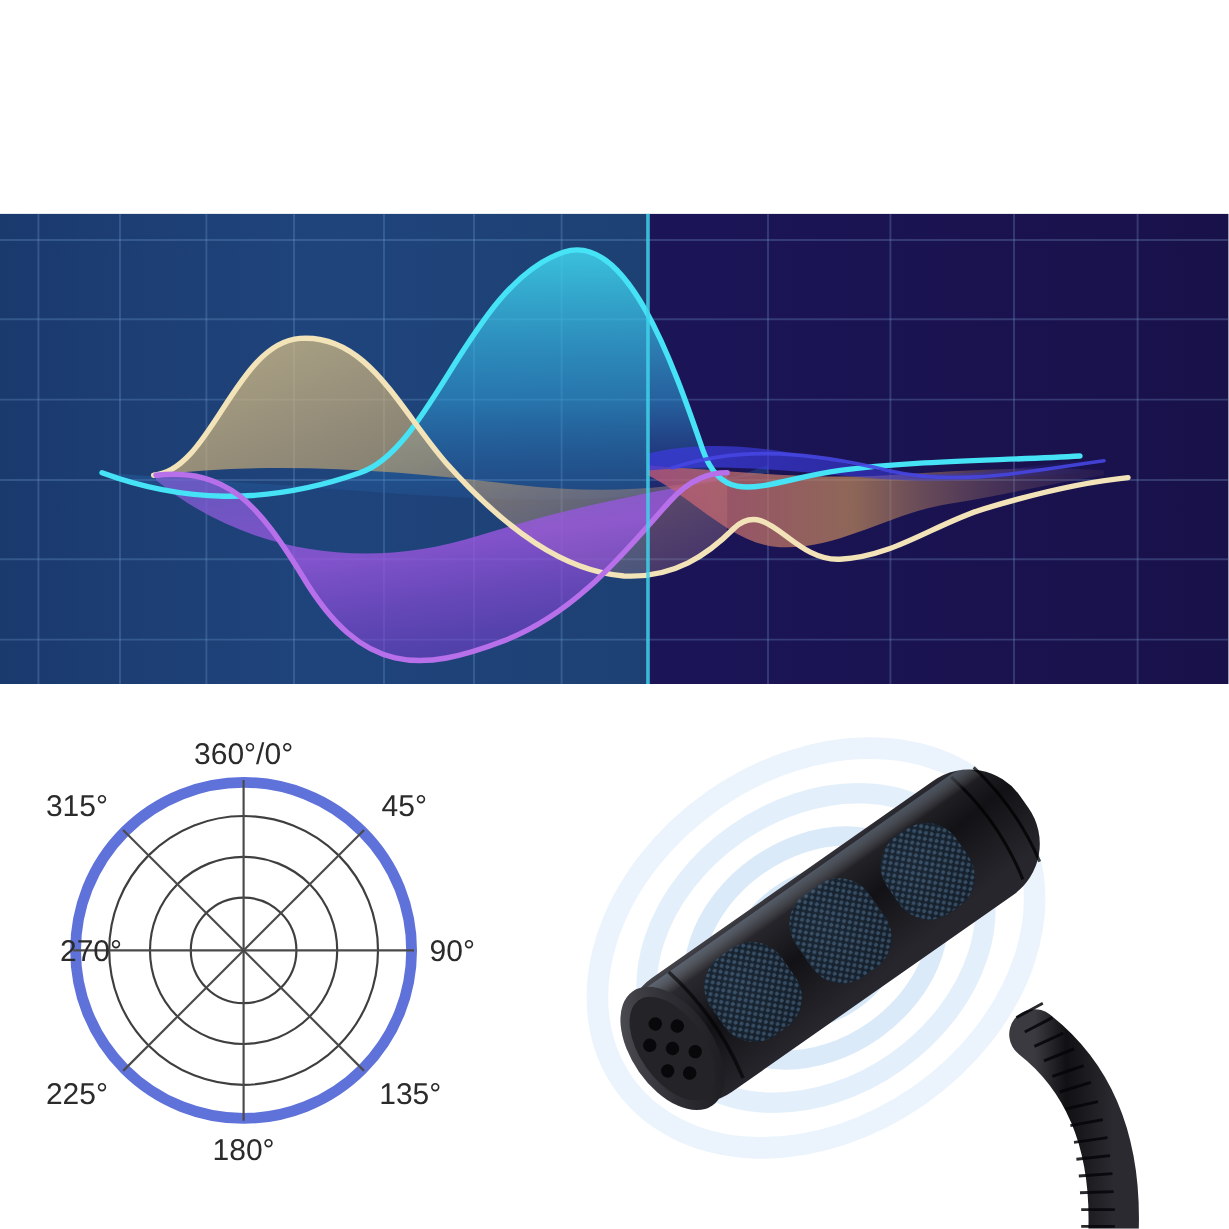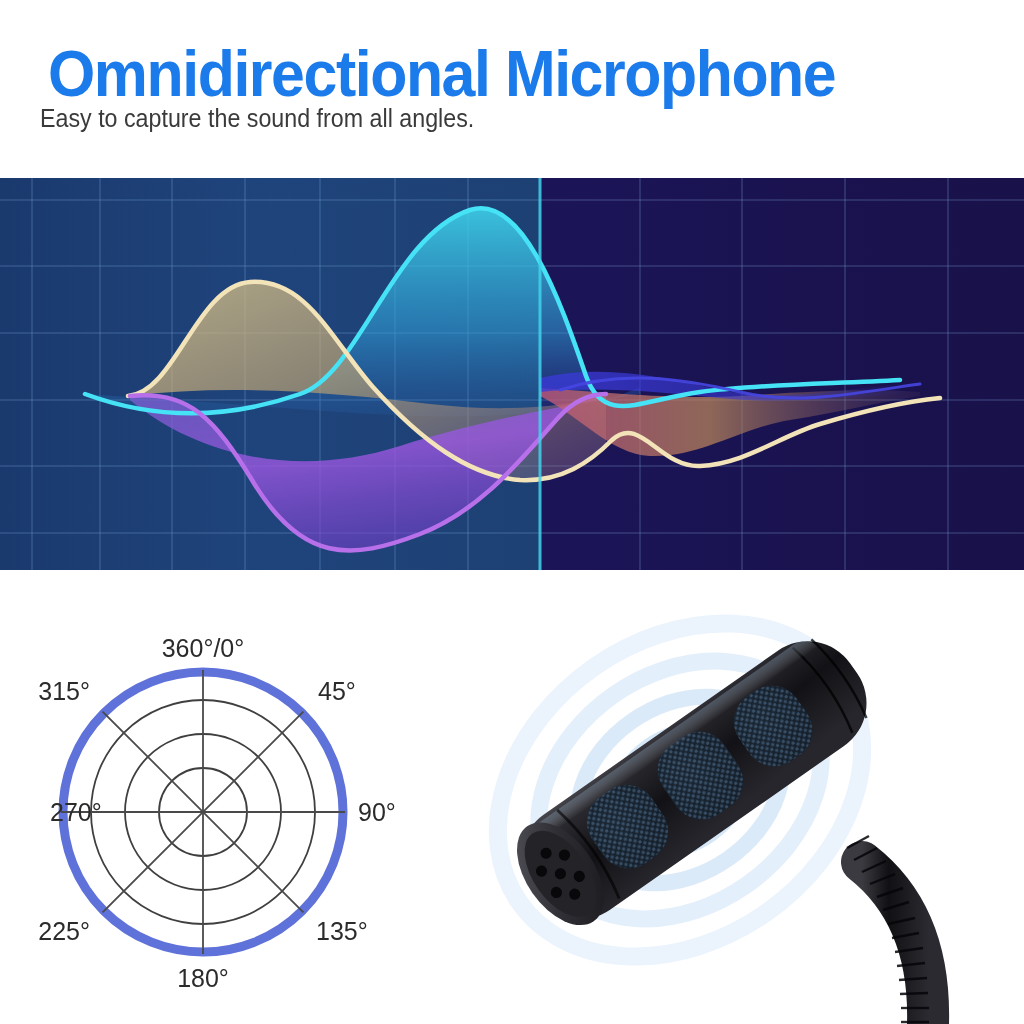--- a/index.html
+++ b/index.html
@@ -19,38 +19,34 @@
             transform:scaleX(.93);transform-origin:left top;}
 
   
   .banner{position:absolute;left:0;top:178px;width:1024px;height:392px;overflow:hidden;}
   .banner svg{display:block;width:1024px;height:392px;}
 
   
   .bottom{position:absolute;left:0;top:570px;width:1024px;height:454px;background:#fff;}
 
   
-  .polar{position:absolute;left:8px;top:32px;width:420px;height:400px;}
+  .polar{position:absolute;left:8px;top:12px;width:420px;height:400px;}
   .polar svg{display:block;width:420px;height:400px;}
   .polar text{font-family:"Liberation Sans","DejaVu Sans",sans-serif;
               font-size:25px;fill:#2b2b2b;}
 
   
   .mic{position:absolute;left:430px;top:10px;width:594px;height:444px;}
   .mic svg{display:block;width:594px;height:444px;}
 </style>
 </head>
 <body>
 
 <div class="page">
 
-  <div class="header">
-    <div class="title">Omnidirectional Microphone</div>
-    <div class="subtitle">Easy to capture the sound from all angles.</div>
-  </div>
 
   <div class="banner">
     <svg viewBox="0 0 1024 392" xmlns="http://www.w3.org/2000/svg">
       <defs>
         <linearGradient id="bgL" x1="0" y1="0" x2="1" y2="0">
           <stop offset="0" stop-color="#16285f"></stop>
           <stop offset="0.5" stop-color="#1a2e6b"></stop>
           <stop offset="1" stop-color="#17245c"></stop>
         </linearGradient>
         <linearGradient id="bgR" x1="0" y1="0" x2="1" y2="0">

